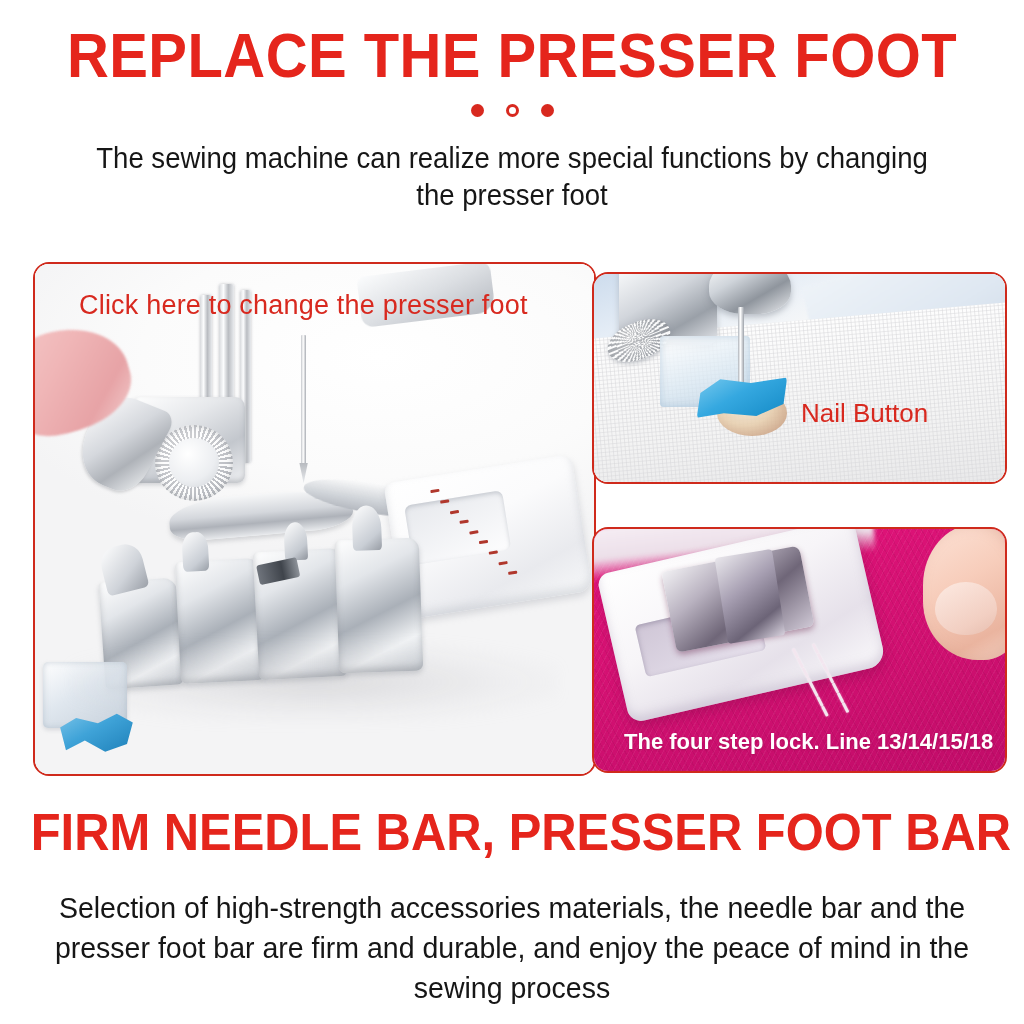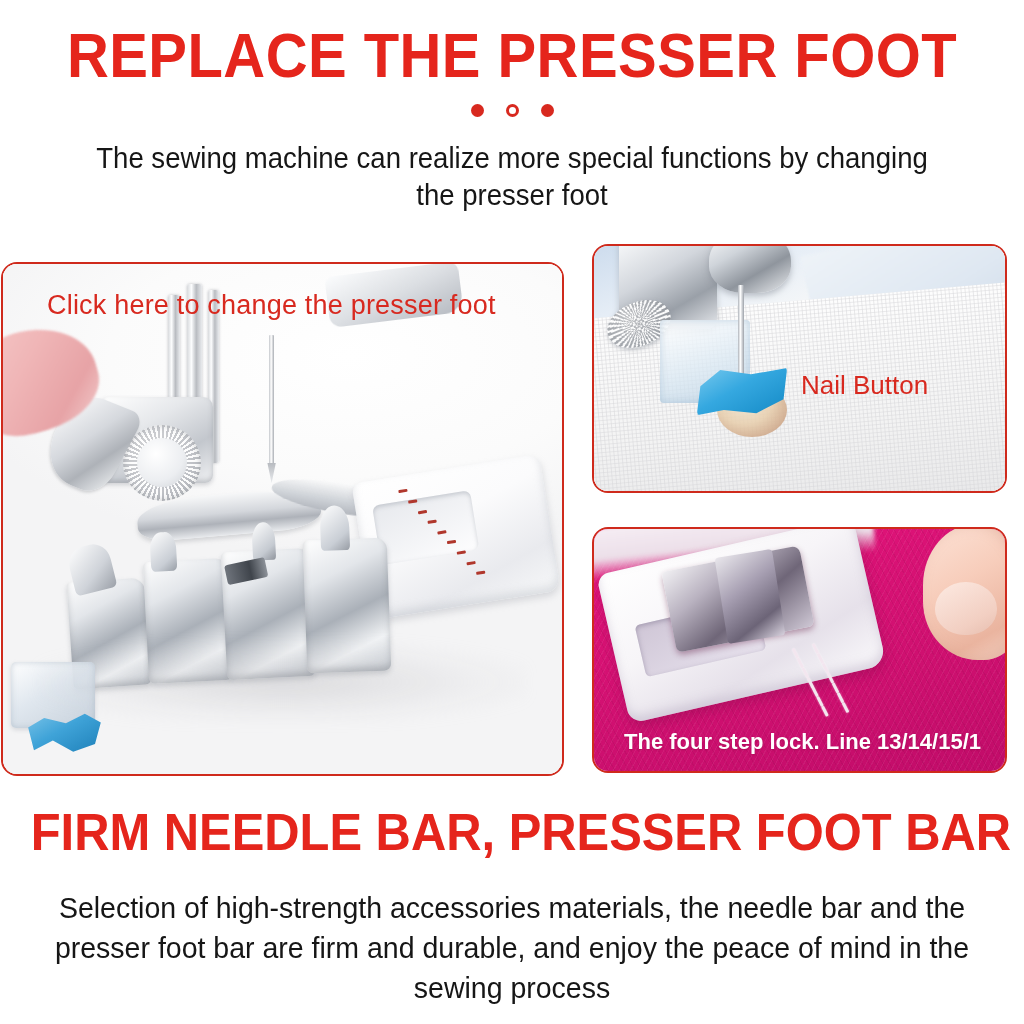--- a/index.html
+++ b/index.html
@@ -79,30 +79,30 @@
   
   .panel {
     position: absolute;
     box-sizing: border-box;
     border: 2px solid #cf2a1c;
     border-radius: 16px;
     overflow: hidden;
     background: #ffffff;
   }
   .panel-left {
-    left: 1px;
+    left: 33px;
     top: 262px;
     width: 563px;
     height: 514px;
   }
   .panel-tr {
     left: 592px;
-    top: 244px;
+    top: 272px;
     width: 415px;
-    height: 249px;
+    height: 212px;
     text-decoration: underline;
   }
   .panel-br {
     left: 592px;
     top: 527px;
     width: 415px;
     height: 246px;
   }
 
   .panel-caption-red {
@@ -739,20 +739,20 @@
           <i style="left: 36%; top: 59.4%;"></i>
           <i style="left: 10%; top: 66%;"></i>
           <i style="left: 36%; top: 72.6%;"></i>
           <i style="left: 10%; top: 79.2%;"></i>
           <i style="left: 36%; top: 85.8%;"></i>
         </div>
       <div class="br-finger"></div>
       <div class="br-nail"></div>
     </div>
     <div class="br-caption">
-      <div>The four step lock. Line 13/14/15/1</div>
+      <div>The four step lock. Line 13/14/15/18</div>
     </div>
   </div>
 
   <div class="headline-bottom">FIRM NEEDLE BAR, PRESSER FOOT BAR</div>
   <div class="subtitle-bottom">Selection of high-strength accessories materials, the needle bar and the presser foot bar are firm and durable, and enjoy the peace of mind in the sewing process</div>
 
 </div>
 
 </body></html>

